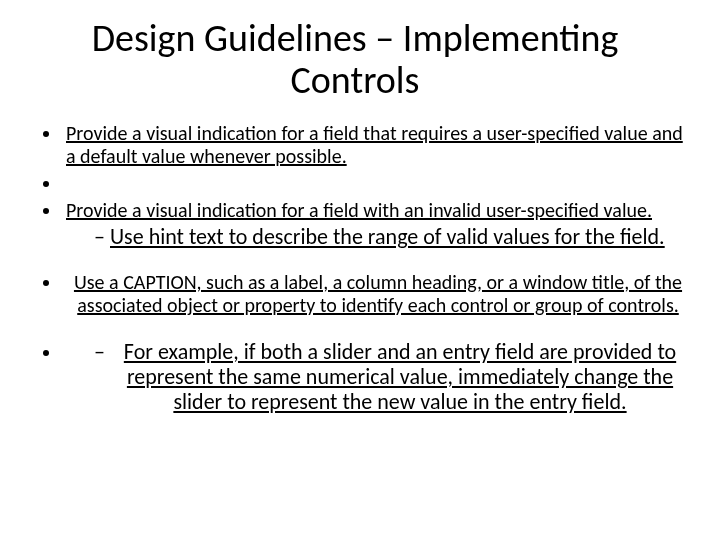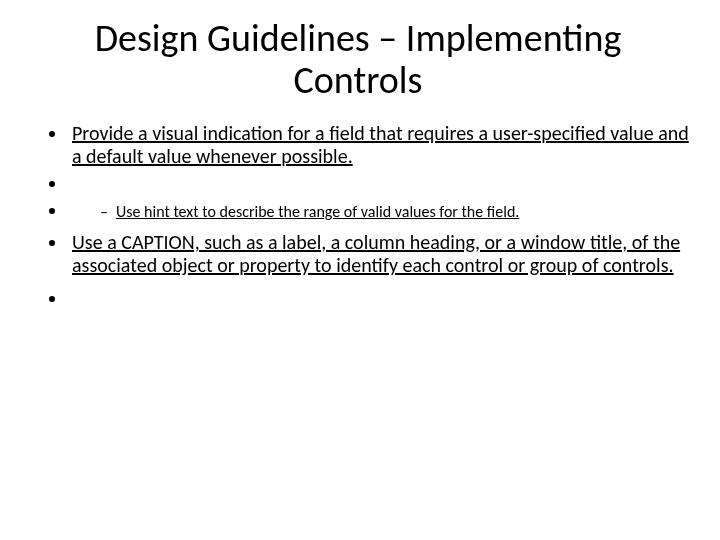--- a/index.html
+++ b/index.html
@@ -9,21 +9,21 @@
     height: 540px;
     background: #ffffff;
     font-family: Calibri, "Segoe UI", Arial, sans-serif;
     color: #000;
     overflow: hidden;
   }
   .slide {
     box-sizing: border-box;
     width: 720px;
     height: 540px;
-    padding: 18px 30px 20px 26px;
+    padding: 18px 30px 20px 20px;
   }
   .title {
     font-size: 38px;
     line-height: 1.1;
     text-align: center;
     font-weight: 400;
     margin: 0 30px 20px 30px;
   }
   ul.level1 {
     list-style: disc;
@@ -31,27 +31,28 @@
     padding-left: 42px;
     font-size: 20px;
     line-height: 1.15;
   }
   ul.level1 > li {
     margin-bottom: 4px;
     padding-left: 4px;
     text-decoration: underline;
   }
   ul.level1 > li.spaced {
-    margin-top: 10px;
+    margin-top: 22px;
+    text-align: center;
   }
   ul.level2 {
     list-style: none;
     margin: 2px 0 0 0;
     padding-left: 28px;
-    font-size: 16px;
+    font-size: 22px;
   }
   ul.level2 > li {
     position: relative;
     padding-left: 16px;
     margin-bottom: 2px;
   }
   ul.level2 > li::before {
     content: "–";
     position: absolute;
     left: 0;
@@ -68,25 +69,31 @@
   <h1 class="title">Design Guidelines – Implementing Controls</h1>
 
   <ul class="level1">
     <li>
       <span>Provide a visual indication for a field that requires a user-specified value and a default value whenever possible.</span>
     </li>
     <li class="empty-bullet">
       <span></span>
     </li>
     <li>
+      <span>Provide a visual indication for a field with an invalid user-specified value.</span>
       <ul class="level2">
         <li>
           <span>Use hint text to describe the range of valid values for the field.</span>
         </li>
       </ul>
     </li>
     <li class="spaced">
       <span>Use a CAPTION, such as a label, a column heading, or a window title, of the associated object or property to identify each control or group of controls.</span>
     </li>
     <li class="spaced">
+      <ul class="level2">
+        <li>
+          <span>For example, if both a slider and an entry field are provided to represent the same numerical value, immediately change the slider to represent the new value in the entry field.</span>
+        </li>
+      </ul>
     </li>
   </ul>
 </div>
 
 </body></html>

